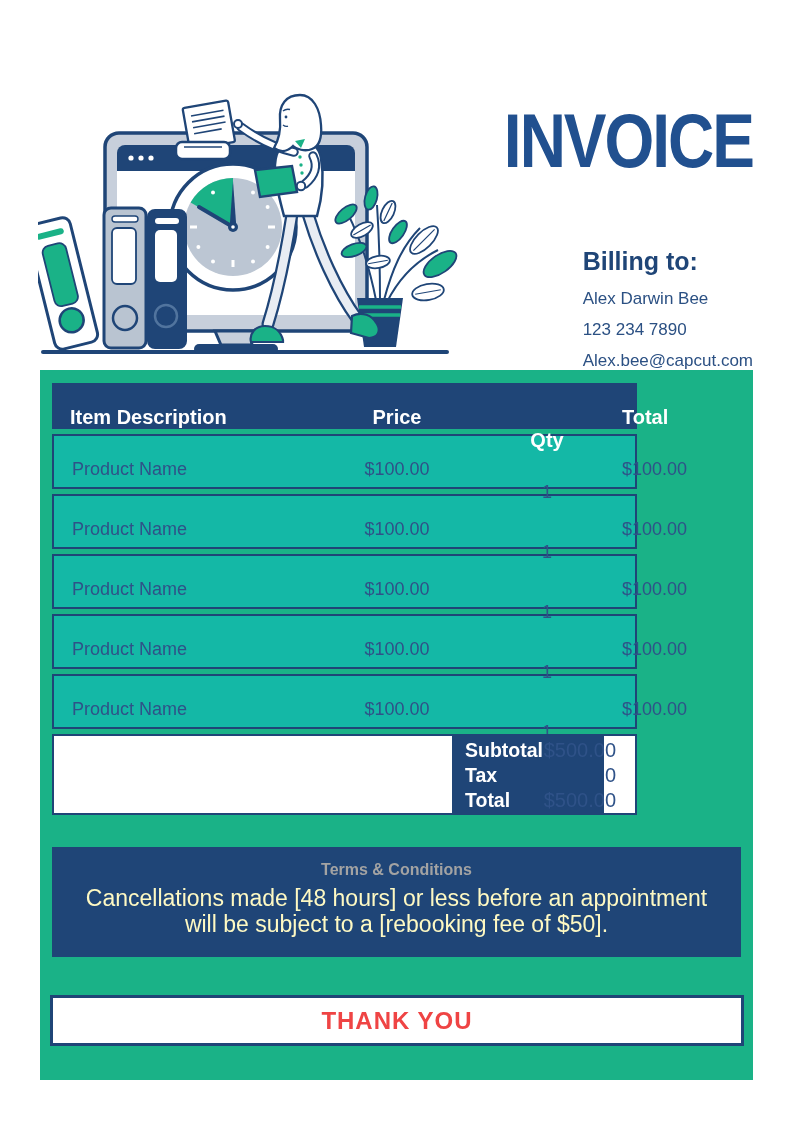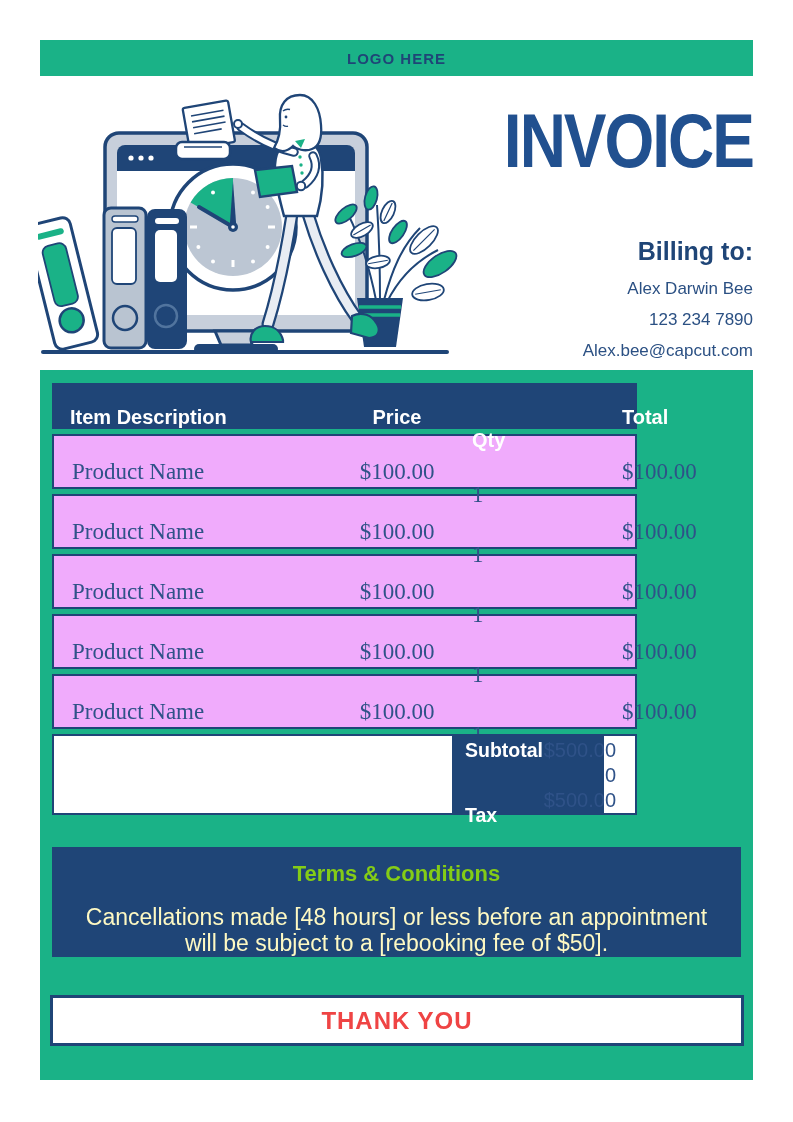--- a/index.html
+++ b/index.html
@@ -17,69 +17,66 @@
     background:var(--green);display:flex;align-items:center;justify-content:center;}
   .logo-bar span{color:var(--navy);font-weight:bold;font-size:15px;letter-spacing:1px;}
 
   .illustration{position:absolute;left:38px;top:88px;width:424px;height:274px;}
 
   .invoice-title{position:absolute;right:40px;top:103px;margin:0;
     font-size:64px;line-height:1;font-weight:bold;letter-spacing:-2px;
     color:var(--title-blue);transform:scaleY(1.18);transform-origin:top right;
     white-space:nowrap;}
 
-  .billing{position:absolute;right:40px;top:237px;text-align:right;}
+  .billing{position:absolute;right:40px;top:247px;}
   .billing-heading{font-size:25px;font-weight:bold;color:var(--navy);margin-bottom:7px;}
   .billing-line{font-size:17px;line-height:31px;color:#2B5083;}
 
   .green-panel{position:absolute;left:40px;top:370px;width:713px;height:710px;
     background:var(--green);}
 
   .items-table{position:absolute;left:12px;top:13px;width:585px;border-radius:20px;}
   .thead{height:46px;background:var(--navy);display:grid;
     grid-template-columns:270px 150px 150px 1fr;align-items:center;
     color:#ffffff;font-weight:bold;font-size:20px;}
-  .trow{height:55px;margin-top:5px;background:#f0abfc;
+  .trow{height:55px;margin-top:5px;background:#14b8a6;
     border:2px solid var(--navy);display:grid;
     grid-template-columns:268px 150px 150px 1fr;align-items:center;
-    color:var(--text-blue);font-size:23px;font-family:Liberation Serif, serif;}
+    color:var(--text-blue);font-size:18px;}
   .c-desc{padding-left:18px;text-align:left;}
   .c-price{text-align:center;}
-  .c-qty{margin-top:46px;}
+  .c-qty{text-align:center;margin-top:46px;}
   .c-total{text-align:right;padding-right:19px;}
 
   .summary-row{position:relative;height:81px;margin-top:5px;background:#ffffff;
     border:2px solid var(--navy);}
   .summary-labels{position:absolute;left:398px;top:0;bottom:0;width:152px;
     background:var(--navy);color:#ffffff;font-weight:bold;font-size:19.5px;
-    padding:2px 0 0 13px;display:flex;flex-direction:column;gap:40px;}
+    padding:2px 0 0 13px;display:flex;flex-direction:column;}
   .summary-labels div{line-height:25px;}
   .summary-values{position:absolute;right:0;top:0;bottom:0;width:139px;
     text-align:right;padding:2px 19px 0 0;color:var(--text-blue);font-size:20px;
     display:flex;flex-direction:column;justify-content:center;}
   .summary-values div{line-height:25px;}
 
   .terms-box{position:absolute;left:12px;top:477px;width:689px;height:110px;
     background:var(--navy);text-align:center;padding-top:14px;}
-  .terms-title{color:#84cc16;font-weight:bold;font-size:22px;margin-bottom:17px;}
+  .terms-title{color:#a3a3a3;font-weight:bold;font-size:16px;margin-bottom:6px;}
   .terms-body{color:#fef9c3;font-size:23px;line-height:26px;max-width:625px;margin:0 auto;}
 
   .thankyou{position:absolute;left:10px;top:625px;width:694px;height:51px;
     background:#ffffff;border:3px solid var(--navy);
     display:flex;align-items:center;justify-content:center;}
   .thankyou span{color:#ef4444;font-weight:bold;font-size:24px;letter-spacing:1px;}
 </style>
 </head>
 <body>
 
 <div id="page">
 
-  <div class="logo-bar">
-    <span>LOGO HERE</span>
-  </div>
 
   <svg class="illustration" viewBox="38 88 424 274" xmlns="http://www.w3.org/2000/svg">
 
     <line x1="43" y1="352" x2="447" y2="352" stroke="var(--navy)" stroke-width="4" stroke-linecap="round"></line>
 
     <g>
       <rect x="105" y="133" width="262" height="198" rx="14" fill="#C7CFDB" stroke="var(--navy)" stroke-width="3.5"></rect>
       <rect x="117" y="145" width="238" height="26" rx="8" fill="var(--navy)"></rect>
       <rect x="117" y="158" width="238" height="13" fill="var(--navy)"></rect>
       <circle cx="131" cy="158" r="2.6" fill="#ffffff"></circle>

